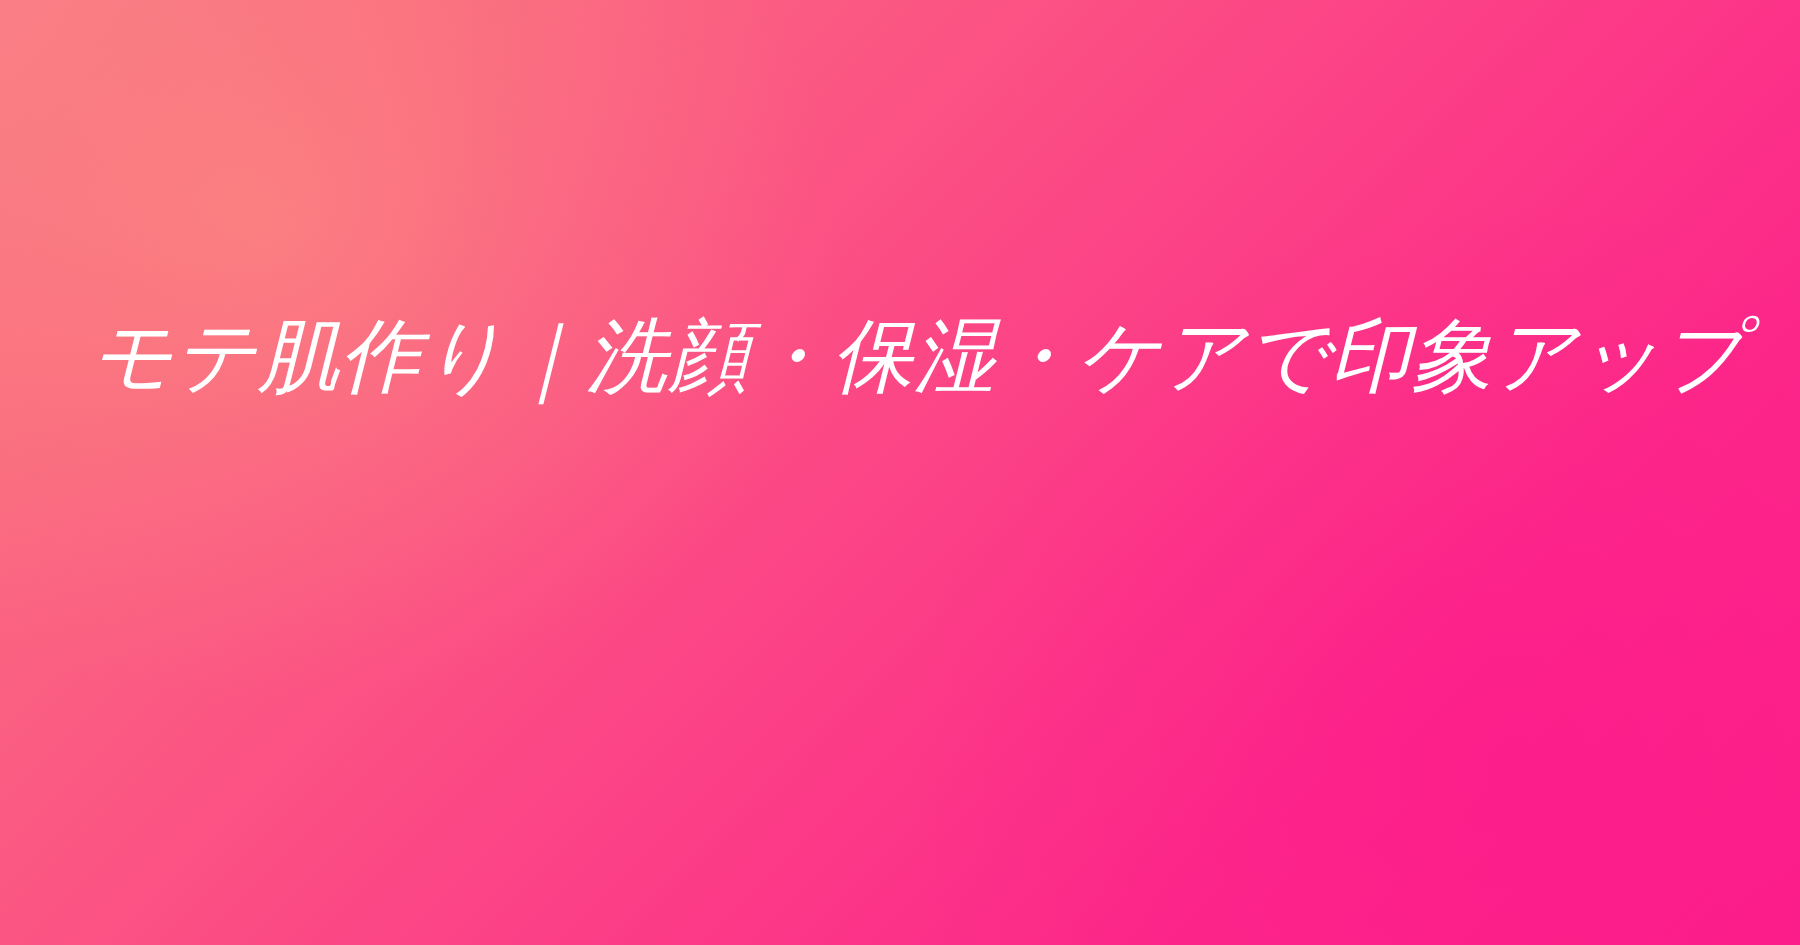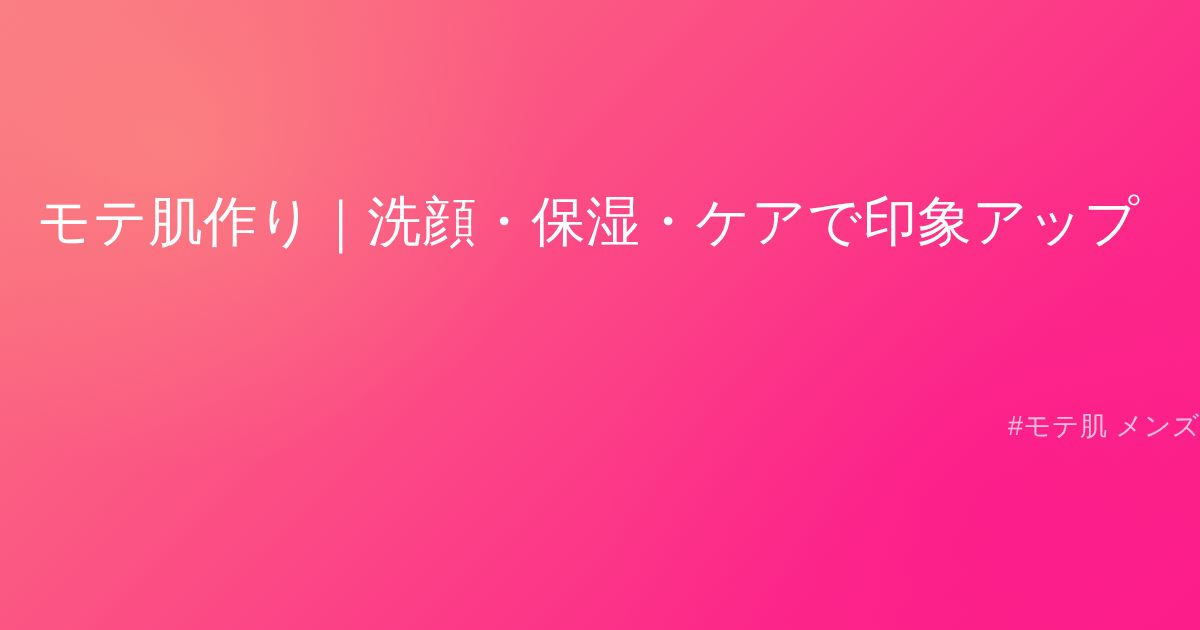--- a/index.html
+++ b/index.html
@@ -56,21 +56,22 @@
     background: radial-gradient(closest-side, rgba(252, 20, 140, 0.40) 0%, rgba(252, 20, 140, 0.16) 52%, rgba(252, 20, 140, 0) 100%);
     pointer-events: none;
   }
 
   .content {
     position: relative;
     z-index: 2;
     width: 100%;
     display: flex;
     flex-direction: column;
-    align-items: flex-end;
+    align-items: flex-start;
+    font-style: italic;
   }
 
   .og-title {
     margin: 0;
     padding: 0 60px;
     font-size: 54px;
     font-weight: 300;
     line-height: 1.32;
     letter-spacing: 0.012em;
     color: #ffffff;
@@ -100,16 +101,15 @@
 <div class="og-card">
 
   <div class="glow-tl"></div>
   <div class="glow-br"></div>
 
   <div class="content">
     <h1 class="og-title">モテ肌作り｜洗顔・保湿・ケアで印象アップ</h1>
 
     <div class="spacer"></div>
 
-    <p class="og-subtitle">#モテ肌 メンズ</p>
   </div>
 
 </div>
 
 </body></html>

